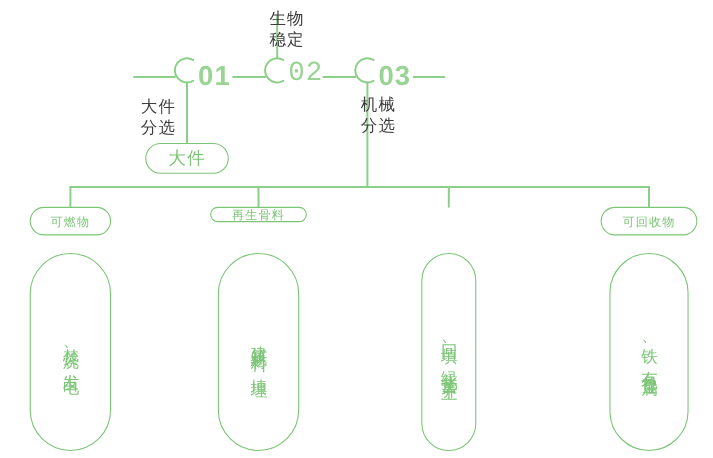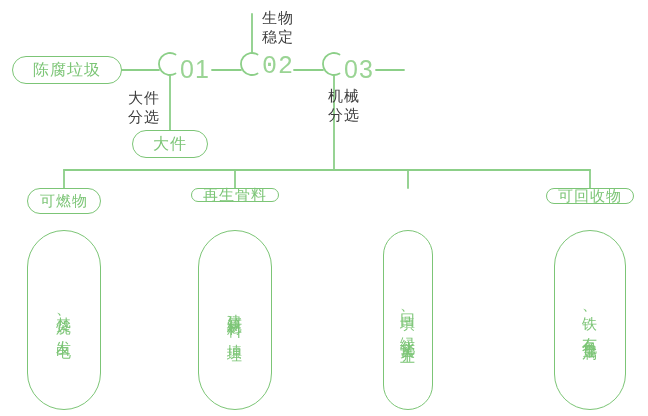--- a/index.html
+++ b/index.html
@@ -4,21 +4,21 @@
 <style>
   html,body{margin:0;padding:0;background:#fff;}
   .canvas{
     position:relative;width:648px;height:416px;background:#ffffff;overflow:hidden;
     font-family:"Liberation Sans","DejaVu Sans",sans-serif;
   }
   svg.lines{position:absolute;left:0;top:0;}
   .pill{
     position:absolute;display:flex;align-items:center;justify-content:center;
     border:1.6px solid #7cc576;border-radius:999px;color:#7cc576;
-    font-size:15px;letter-spacing:1px;background:#fff;box-sizing:border-box;
+    font-size:11px;letter-spacing:1px;background:#fff;box-sizing:border-box;
   }
   .num{
     position:absolute;font-size:25px;color:#9ad494;font-weight:500;
     letter-spacing:1px;line-height:28px;
   }
   .lbl{
     position:absolute;font-size:15px;color:#3e3e3e;line-height:19px;
     font-weight:500;letter-spacing:1px;
   }
   .vrect{
@@ -48,44 +48,43 @@
       <path d="M170 75 V130"></path>
       <path d="M334 75 V170"></path>
       <path d="M64 170 H590"></path>
       <path d="M64 170 V188"></path>
       <path d="M235 170 V188"></path>
       <path d="M408 170 V188"></path>
       <path d="M590 170 V188"></path>
     </g>
   </svg>
 
-  <div class="pill" style="left:12px;top:56px;width:110px;height:28px;font-size:16px;">陈腐垃圾</div>
 
-  <div class="num" style="left:180px;top:55px;">01</div>
+  <div class="num" style="left:180px;top:55px;font-weight:bold;">01</div>
   <div class="num" style="left:262px;top:53px;font-family:Liberation Mono, monospace;">02</div>
-  <div class="num" style="left:344px;top:55px;">03</div>
+  <div class="num" style="left:344px;top:55px;font-weight:bold;">03</div>
 
   <div class="lbl" style="left:128px;top:88px;">
     <div>大件</div>
     <div>分选</div>
   </div>
-  <div class="lbl" style="left:262px;top:8px;">
+  <div class="lbl" style="left:245px;top:8px;">
     <div>生物</div>
     <div>稳定</div>
   </div>
   <div class="lbl" style="left:328px;top:86px;">
     <div>机械</div>
     <div>分选</div>
   </div>
 
   <div class="pill" style="left:132px;top:130px;width:76px;height:28px;font-size:16px;">大件</div>
 
   <div class="pill" style="left:27px;top:188px;width:74px;height:26px;">可燃物</div>
   <div class="pill" style="left:191px;top:188px;width:88px;height:14px;">再生骨料</div>
-  <div class="pill" style="left:546px;top:188px;width:88px;height:16px;">可回收物</div>
+  <div class="pill" style="left:546px;top:188px;width:88px;height:26px;">可回收物</div>
 
   <div class="vrect" style="left:27px;top:230px;width:74px;height:180px;border-radius:37px;">
     <span class="vtext">焚烧、发电</span>
   </div>
   <div class="vrect" style="left:198px;top:230px;width:74px;height:180px;border-radius:37px;">
     <span class="vtext">建筑材料、填埋</span>
   </div>
   <div class="vrect" style="left:383px;top:230px;width:50px;height:180px;border-radius:25px;">
     <span class="vtext">回填、绿化营养土</span>
   </div>

